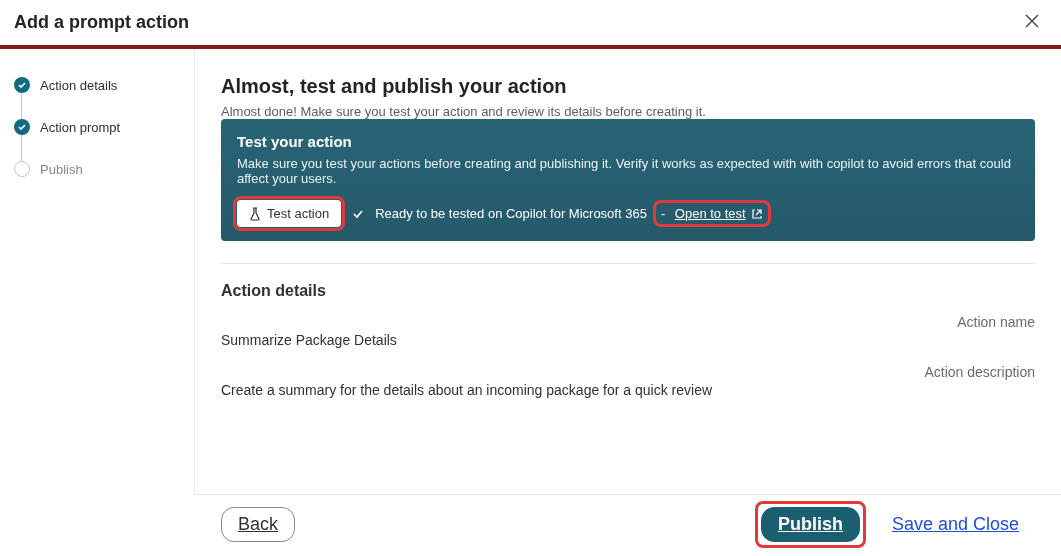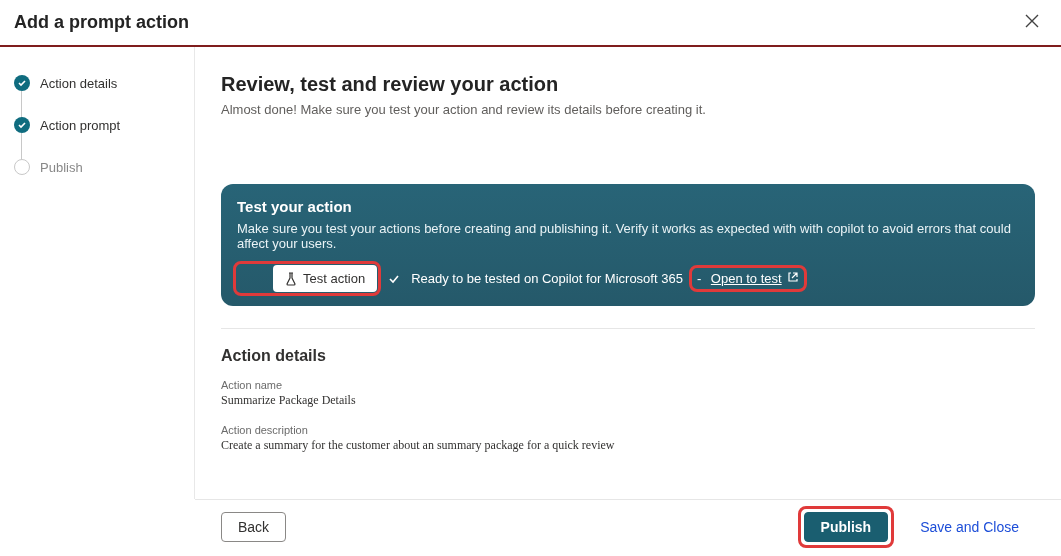--- a/index.html
+++ b/index.html
@@ -12,21 +12,21 @@
     height: 556px;
     overflow: hidden;
     display: flex;
     flex-direction: column;
   }
   .header {
     display: flex;
     align-items: center;
     justify-content: space-between;
     padding: 10px 18px 10px 14px;
-    border-bottom: 2px solid #7f1d1d;
+    border-bottom: 4px solid #7f1d1d;
   }
   .header h1 {
     font-size: 18px;
     font-weight: 600;
     color: #242424;
   }
   .close-btn {
     background: none;
     border: none;
     cursor: pointer;
@@ -100,29 +100,27 @@
   }
   .main h2 {
     font-size: 20px;
     font-weight: 600;
     color: #242424;
     margin-bottom: 6px;
   }
   .subtitle {
     font-size: 13px;
     color: #605e5c;
-    margin-bottom: 22px;
   }
   .test-box {
     background: #25596a;
     background: linear-gradient(#286477,#25596a);
     color: #fff;
-    border-radius: 12px;
+    border-radius: 4px;
     padding: 14px 16px 14px 16px;
-    margin-top: 45px;
   }
   .test-box h3 {
     font-size: 15px;
     font-weight: 600;
     margin-bottom: 6px;
   }
   .test-box p {
     font-size: 13px;
     margin-bottom: 14px;
     color: #eaf3f6;
@@ -138,63 +136,65 @@
     color: #323130;
     border: none;
     border-radius: 4px;
     padding: 6px 12px;
     font-size: 13px;
     display: inline-flex;
     align-items: center;
     gap: 6px;
     cursor: pointer;
   }
-  .hl-red { outline: 3px solid #e03a3a; outline-offset: 1px; border-radius: 4px; padding-left: 36px; }
+  .hl-red { outline: 3px solid #e03a3a; outline-offset: 1px; border-radius: 4px; }
   .open-test {
     color: #fff;
     text-decoration: underline;
     display: inline-flex;
+    align-items: center;
     gap: 5px;
     cursor: pointer;
   }
   .divider {
     border: none;
     border-top: 1px solid #e6e6e6;
     margin: 22px 0 18px 0;
   }
   .details h3 {
     font-size: 16px;
     font-weight: 600;
     margin-bottom: 14px;
   }
   .field-label {
-    font-size: 11px;
+    font-size: 14px;
     color: #6b6b6b;
     margin-bottom: 2px;
+    text-align: right;
   }
   .field-value {
-    font-size: 12px;
+    font-size: 14px;
     color: #323130;
     margin-bottom: 16px;
-    font-family: Liberation Serif, serif;
   }
   
   .footer {
     border-top: 1px solid #e6e6e6;
     padding: 10px 26px 12px 26px;
     display: flex;
     align-items: center;
     justify-content: space-between;
     margin-left: 195px;
   }
   .btn {
     padding: 6px 16px;
-    font-size: 14px;
-    border-radius: 4px;
+    font-size: 18px;
+    border-radius: 13px;
     cursor: pointer;
+    text-decoration: underline;
   }
   .btn-secondary {
     background: #fff;
     border: 1px solid #8a8886;
     color: #323130;
   }
   .btn-primary {
     background: #1a5e70;
     color: #fff;
     border: 1px solid #1a5e70;
@@ -243,21 +243,21 @@
       <span class="step-label">Action prompt</span>
       <span class="step-line"></span>
     </div>
     <div class="step future">
       <span class="step-bullet future"></span>
       <span class="step-label">Publish</span>
     </div>
   </aside>
 
   <main class="main">
-    <h2>Review, test and review your action</h2>
+    <h2>Almost, test and publish your action</h2>
     <div class="subtitle">Almost done! Make sure you test your action and review its details before creating it.</div>
 
     <section class="test-box">
       <h3>Test your action</h3>
       <p>Make sure you test your actions before creating and publishing it. Verify it works as expected with with copilot to avoid errors that could affect your users.</p>
       <div class="test-row">
         <span class="hl-red">
           <button class="test-btn">
             <svg width="12" height="14" viewBox="0 0 12 14">
                 <path d="M4 1 h4 M5 1 v5 l-3 6 a1 1 0 0 0 1 1 h6 a1 1 0 0 0 1 -1 l-3 -6 v-5" stroke="#323130" stroke-width="1.2" fill="none" stroke-linejoin="round"></path>
@@ -281,21 +281,21 @@
       </div>
     </section>
 
     <hr class="divider">
 
     <section class="details">
       <h3>Action details</h3>
       <div class="field-label">Action name</div>
       <div class="field-value">Summarize Package Details</div>
       <div class="field-label">Action description</div>
-      <div class="field-value">Create a summary for the customer about an summary package for a quick review</div>
+      <div class="field-value">Create a summary for the details about an incoming package for a quick review</div>
     </section>
   </main>
 </div>
 
 <div class="footer">
   <button class="btn btn-secondary">Back</button>
   <div class="footer-right">
     <span class="hl-red" style="padding:2px;">
       <button class="btn btn-primary">Publish</button>
     </span>

